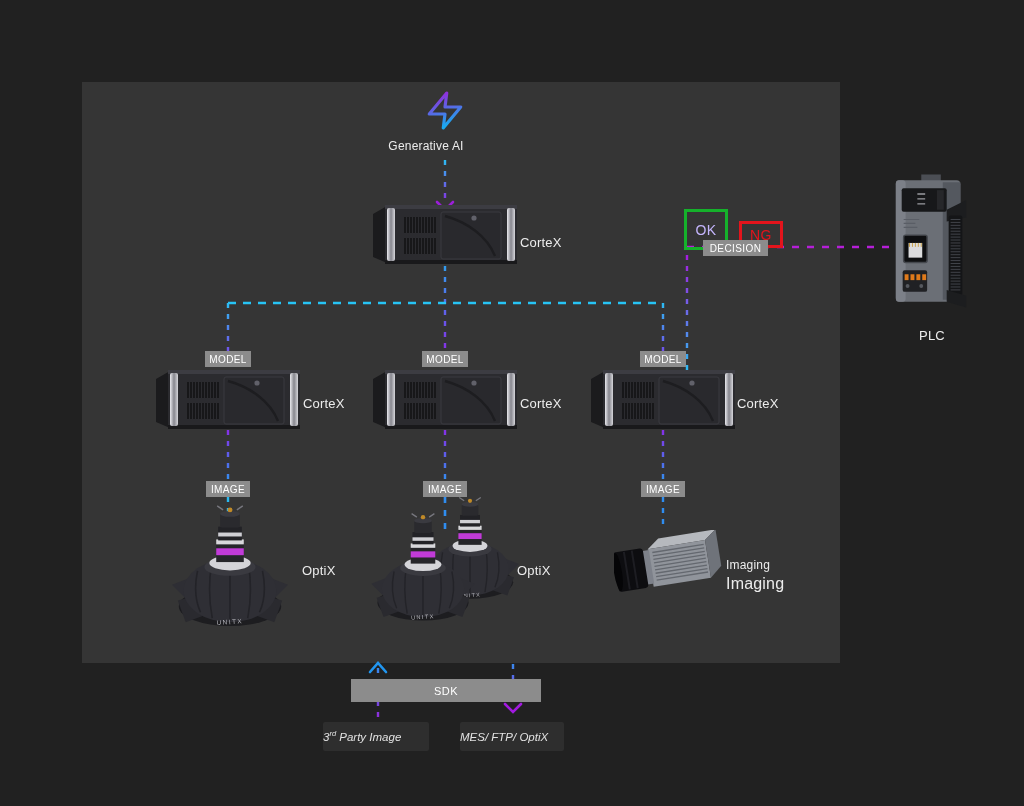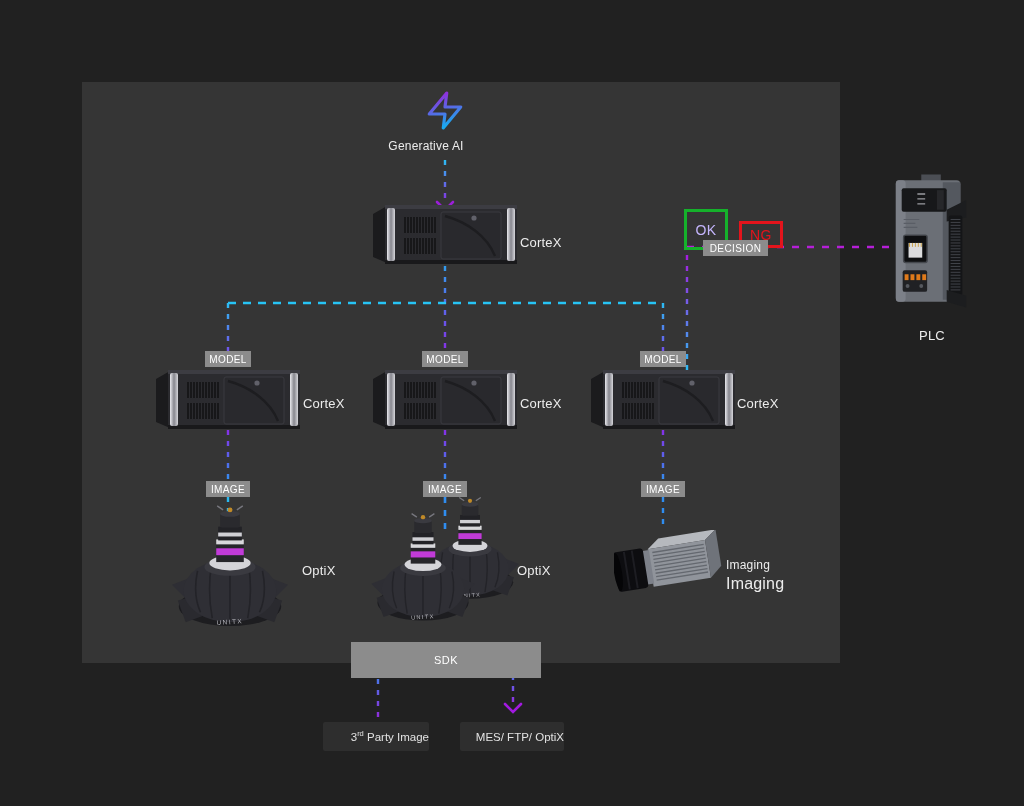--- a/index.html
+++ b/index.html
@@ -13,21 +13,21 @@
   .center{text-align:center;}
   .badge{background:#8c8c8c;color:#fff;font-size:10px;letter-spacing:.4px;
          display:flex;align-items:center;justify-content:center;height:16px;z-index:3;}
   .statusbox{display:flex;align-items:center;justify-content:center;
              font-size:14px;letter-spacing:.5px;z-index:3;box-sizing:border-box;}
   #ok-box{border:3px solid #15b12b;color:#c4b5fd;width:44px;height:41px;}
   #ng-box{border:3px solid #e3141c;color:#e3141c;width:44px;height:27px;margin-top:12px;}
   #sdk-bar{background:#8c8c8c;color:#fff;font-size:11px;letter-spacing:.5px;
            display:flex;align-items:center;justify-content:center;z-index:3;}
   .bottombox{background:#2e2e2e;color:#e2e2e2;font-size:11.5px;border-radius:2px;
-             display:flex;align-items:center;justify-content:flex-end;z-index:2;}
+             display:flex;align-items:center;justify-content:flex-start;z-index:2;font-style:italic;}
   .bottombox sup{font-size:7.5px;line-height:0;}
   svg{display:block;}
 </style>
 </head>
 <body>
 
 <div id="stage">
 
   <div id="panel" class="abs"></div>
 
@@ -220,20 +220,20 @@
       <use href="#sym-optix"></use>
     </svg>
   <div class="abs label" style="left:517px;top:563px">OptiX</div>
 
   <svg class="abs node" style="left:614px;top:530px;width:110px;height:64px">
       <use href="#sym-camera"></use>
     </svg>
   <div class="abs label" style="left:726px;top:558px;font-size:12px">Imaging</div>
   <div class="abs label" style="left:726px;top:575px;font-size:16px">Imaging</div>
 
-  <div id="sdk-bar" class="abs" style="left:351px;top:642px;width:190px;height:36px">SDK</div>
+  <div id="sdk-bar" class="abs" style="left:351px;top:679px;width:190px;height:23px">SDK</div>
 
   <div class="abs bottombox" style="left:323px;top:722px;width:106px;height:29px">
       <span><span>3</span><sup>rd</sup><span> Party Image</span></span>
     </div>
   <div class="abs bottombox" style="left:460px;top:722px;width:104px;height:29px">MES/ FTP/ OptiX</div>
 
 </div>
 
 </body></html>

